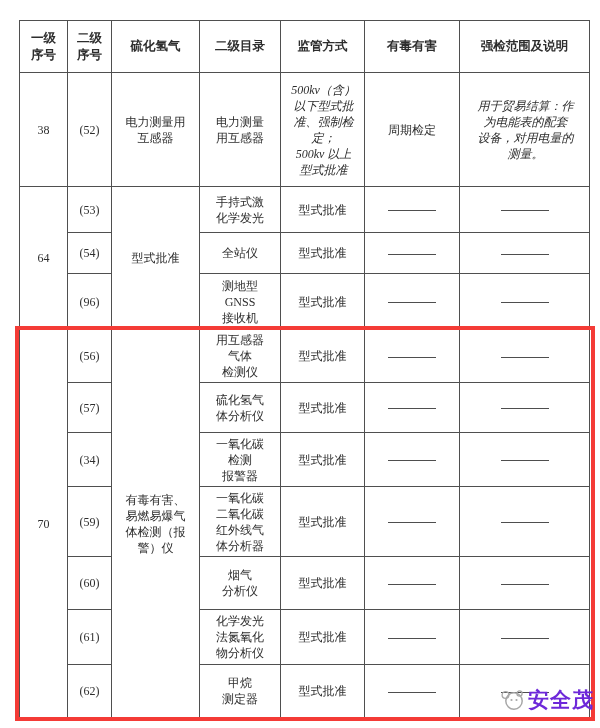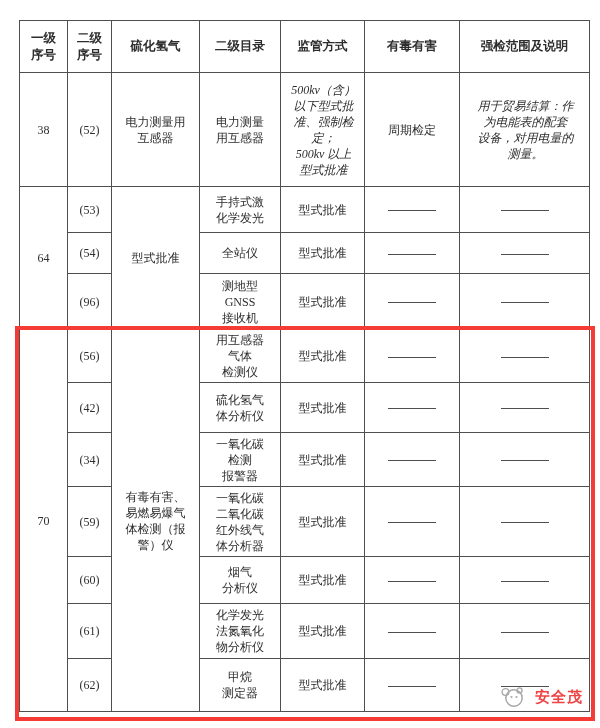--- a/index.html
+++ b/index.html
@@ -26,22 +26,22 @@
     display:inline-block;width:48px;height:0;
     border-top:1.5px solid #4e4e4e;vertical-align:middle;
   }
   .redbox{
     position:absolute;box-sizing:border-box;
     border:4px solid #f43b36;background:transparent;
     pointer-events:none;z-index:5;
   }
   .watermark{
     position:absolute;left:499px;top:686px;z-index:6;
-    display:flex;align-items:center;gap:10px;
-    color:#ef4444;font-size:15px;font-weight:bold;
+    display:flex;align-items:center;gap:3px;
+    color:#6d28d9;font-size:21px;font-weight:bold;
     font-family:"Liberation Serif","DejaVu Serif",serif;
     letter-spacing:1px;white-space:nowrap;
   }
   .watermark svg{display:block;}
 </style>
 </head>
 <body>
 
 <div class="page">
 
@@ -125,21 +125,21 @@
 体检测（报
 警）仪</td>
         <td>用互感器
 气体
 检测仪</td>
         <td>型式批准</td>
         <td><span class="dash"></span></td>
         <td><span class="dash"></span></td>
       </tr>
       <tr style="height:50px">
-        <td>(42)</td>
+        <td>(57)</td>
         <td>硫化氢气
 体分析仪</td>
         <td>型式批准</td>
         <td><span class="dash"></span></td>
         <td><span class="dash"></span></td>
       </tr>
       <tr style="height:54px">
         <td>(34)</td>
         <td>一氧化碳
 检测
@@ -151,21 +151,21 @@
       <tr style="height:70px">
         <td>(59)</td>
         <td>一氧化碳
 二氧化碳
 红外线气
 体分析器</td>
         <td>型式批准</td>
         <td><span class="dash"></span></td>
         <td><span class="dash"></span></td>
       </tr>
-      <tr style="height:47px">
+      <tr style="height:53px">
         <td>(60)</td>
         <td>烟气
 分析仪</td>
         <td>型式批准</td>
         <td><span class="dash"></span></td>
         <td><span class="dash"></span></td>
       </tr>
       <tr style="height:55px">
         <td>(61)</td>
         <td>化学发光

